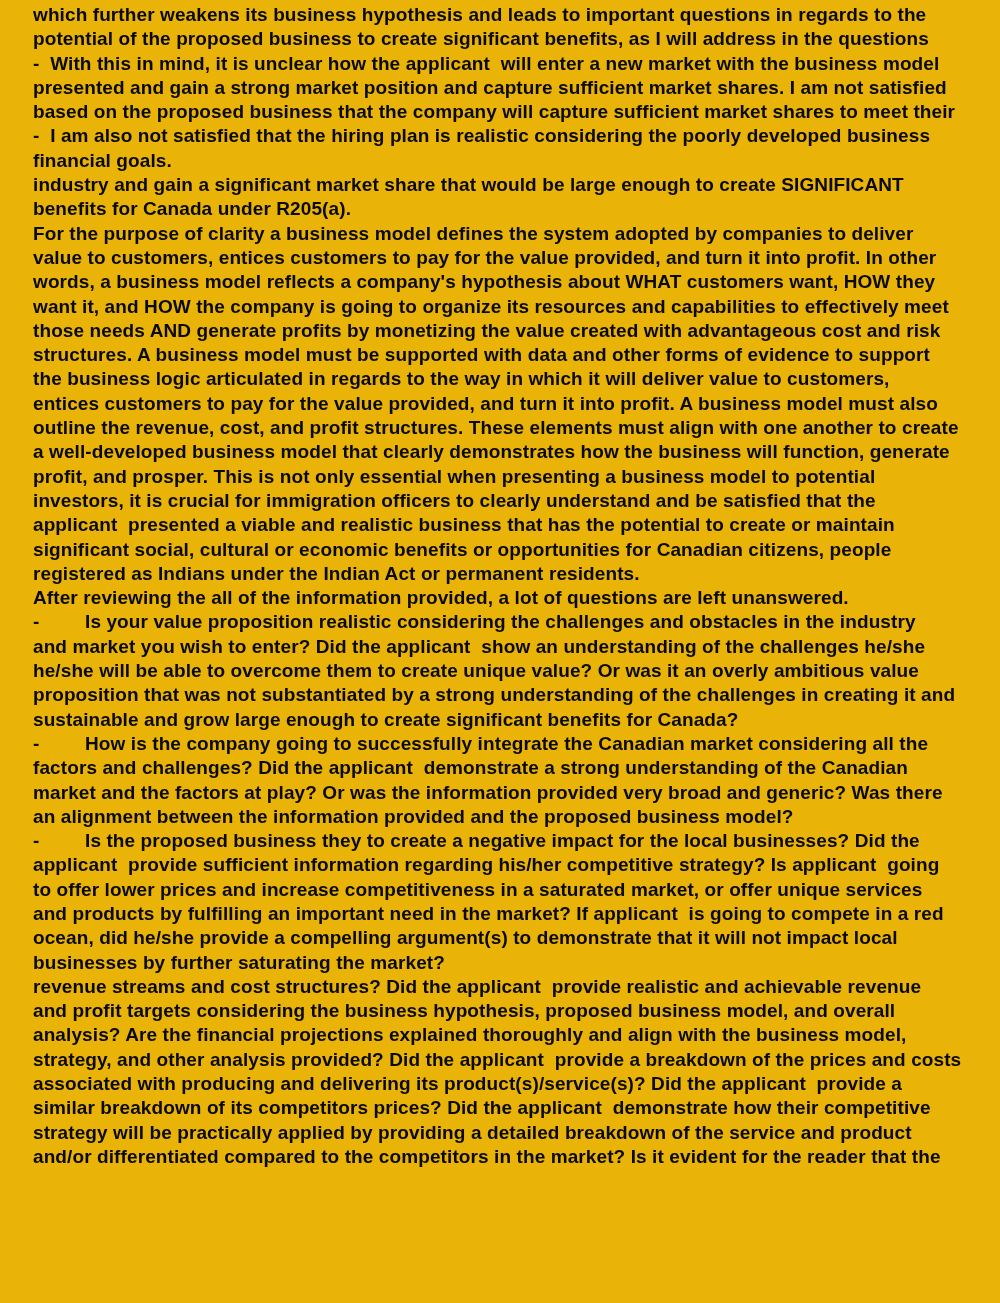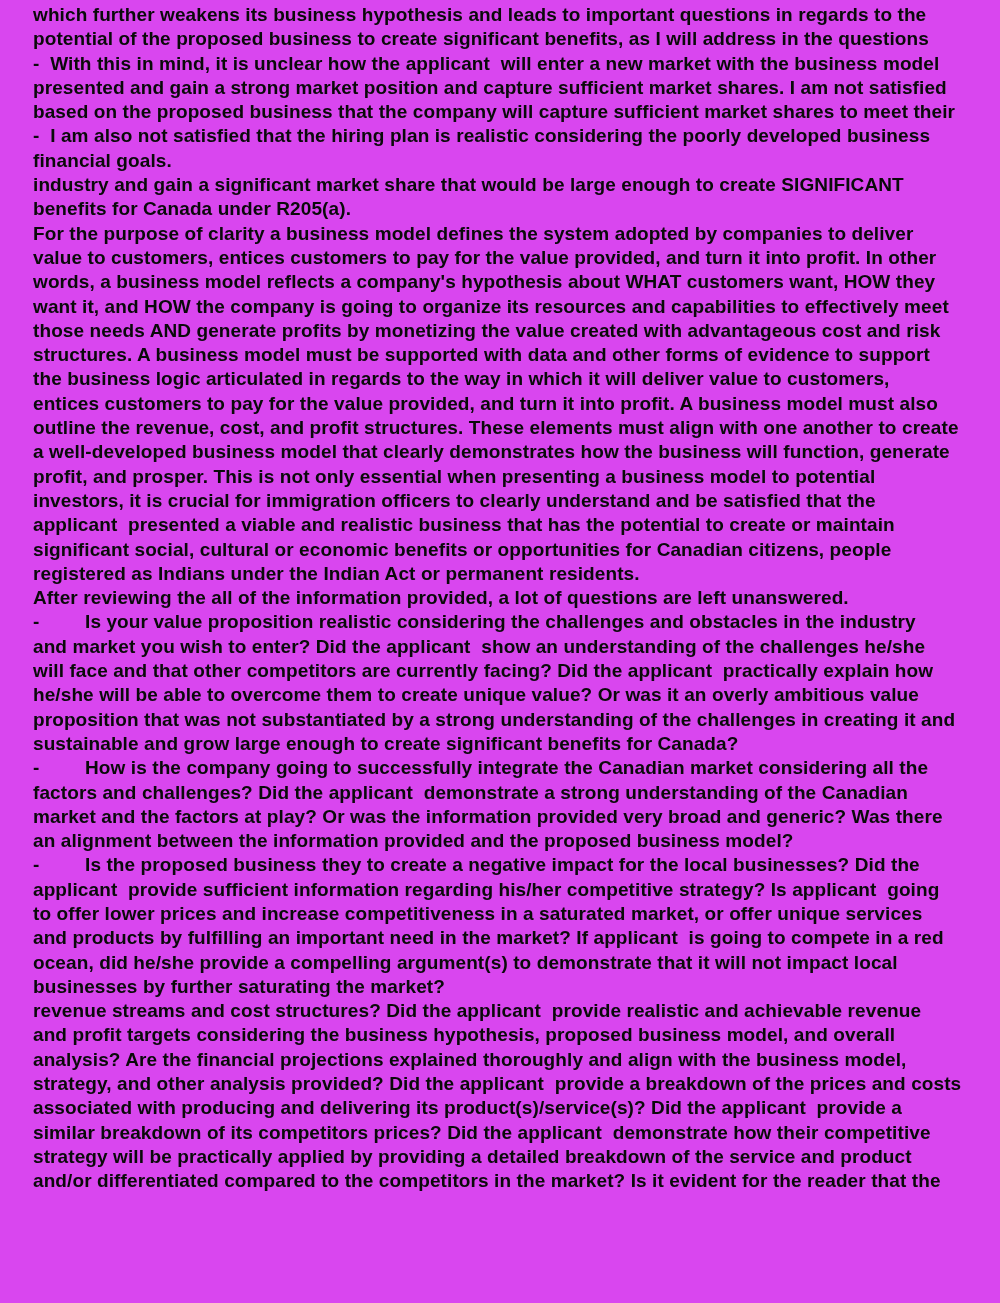--- a/index.html
+++ b/index.html
@@ -4,21 +4,21 @@
 <style>
   html, body {
     margin: 0;
     padding: 0;
     background: #ffffff;
   }
   .page {
     position: relative;
     width: 1000px;
     height: 1303px;
-    background: #d946ef;
+    background: #eab308;
     overflow: hidden;
     font-family: "Liberation Sans", "DejaVu Sans", sans-serif;
   }
   .doc-text {
     position: absolute;
     top: 3px;
     left: 33px;
     right: 0;
     color: #0a0a0a;
     font-size: 19px;
@@ -59,21 +59,20 @@
       <div class="text-line">outline the revenue, cost, and profit structures. These elements must align with one another to create</div>
       <div class="text-line">a well-developed business model that clearly demonstrates how the business will function, generate</div>
       <div class="text-line">profit, and prosper. This is not only essential when presenting a business model to potential</div>
       <div class="text-line">investors, it is crucial for immigration officers to clearly understand and be satisfied that the</div>
       <div class="text-line">applicant  presented a viable and realistic business that has the potential to create or maintain</div>
       <div class="text-line">significant social, cultural or economic benefits or opportunities for Canadian citizens, people</div>
       <div class="text-line">registered as Indians under the Indian Act or permanent residents.</div>
       <div class="text-line">After reviewing the all of the information provided, a lot of questions are left unanswered.</div>
       <div class="text-line">-	Is your value proposition realistic considering the challenges and obstacles in the industry</div>
       <div class="text-line">and market you wish to enter? Did the applicant  show an understanding of the challenges he/she</div>
-      <div class="text-line">will face and that other competitors are currently facing? Did the applicant  practically explain how</div>
       <div class="text-line">he/she will be able to overcome them to create unique value? Or was it an overly ambitious value</div>
       <div class="text-line">proposition that was not substantiated by a strong understanding of the challenges in creating it and</div>
       <div class="text-line">sustainable and grow large enough to create significant benefits for Canada?</div>
       <div class="text-line">-	How is the company going to successfully integrate the Canadian market considering all the</div>
       <div class="text-line">factors and challenges? Did the applicant  demonstrate a strong understanding of the Canadian</div>
       <div class="text-line">market and the factors at play? Or was the information provided very broad and generic? Was there</div>
       <div class="text-line">an alignment between the information provided and the proposed business model?</div>
       <div class="text-line">-	Is the proposed business they to create a negative impact for the local businesses? Did the</div>
       <div class="text-line">applicant  provide sufficient information regarding his/her competitive strategy? Is applicant  going</div>
       <div class="text-line">to offer lower prices and increase competitiveness in a saturated market, or offer unique services</div>

